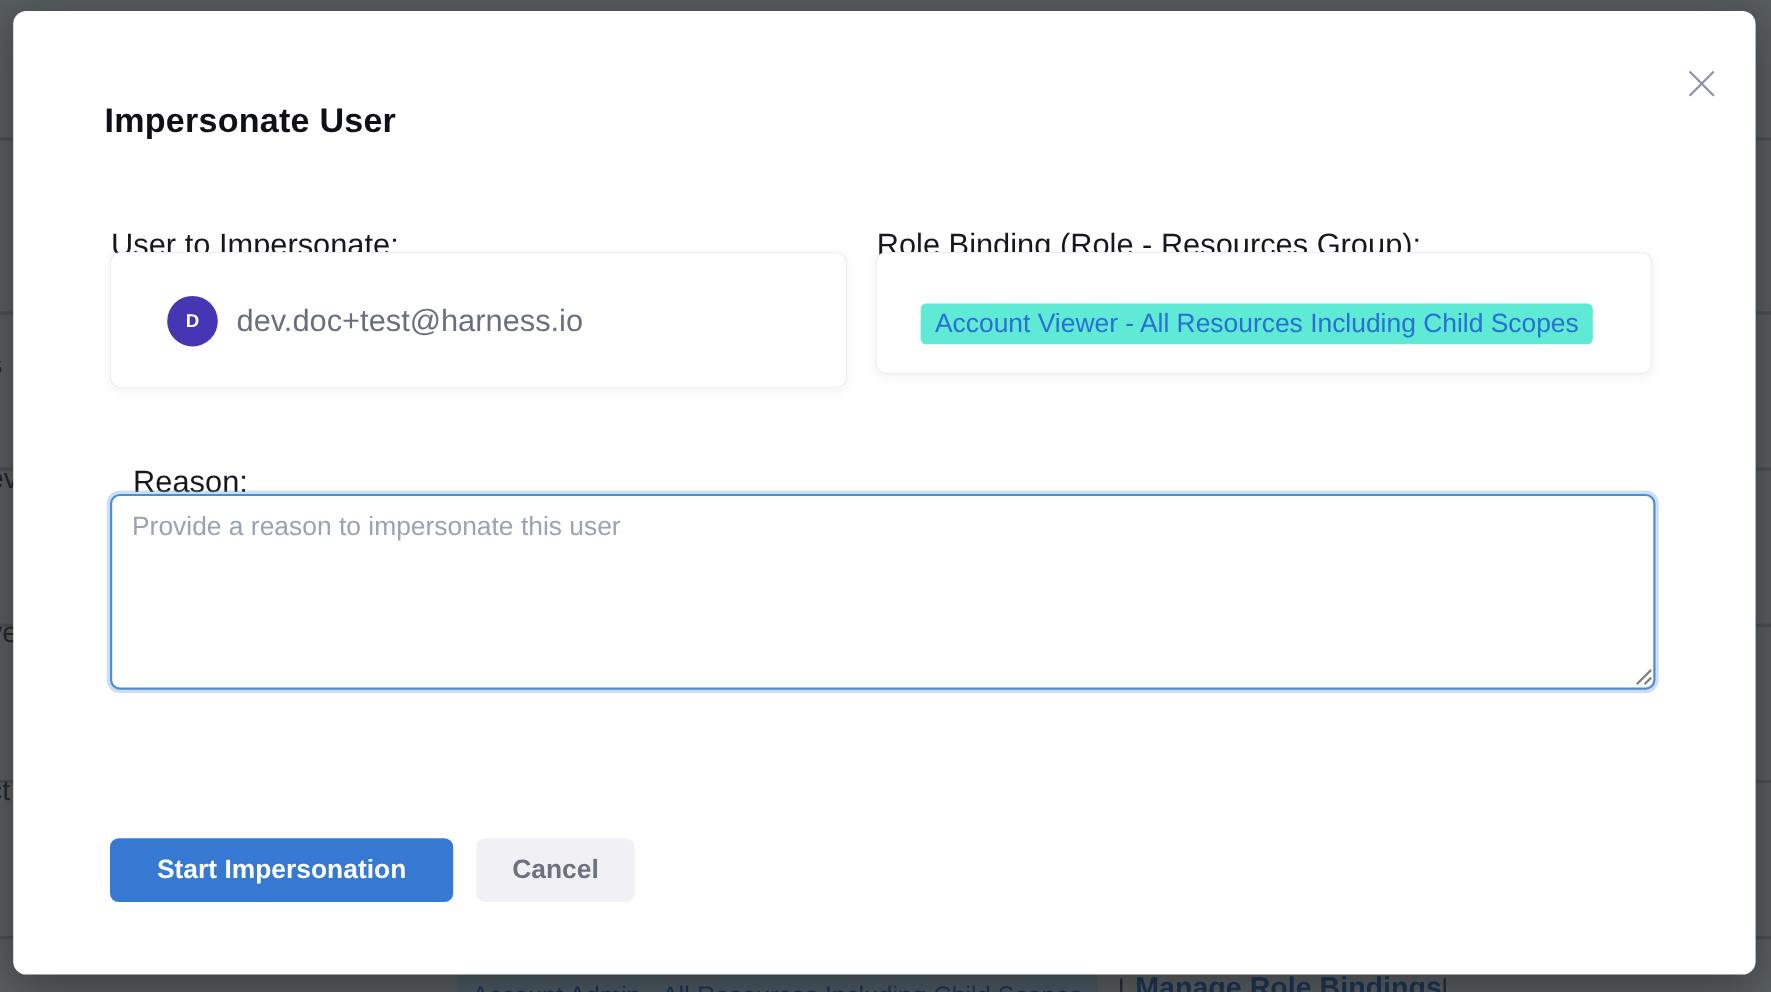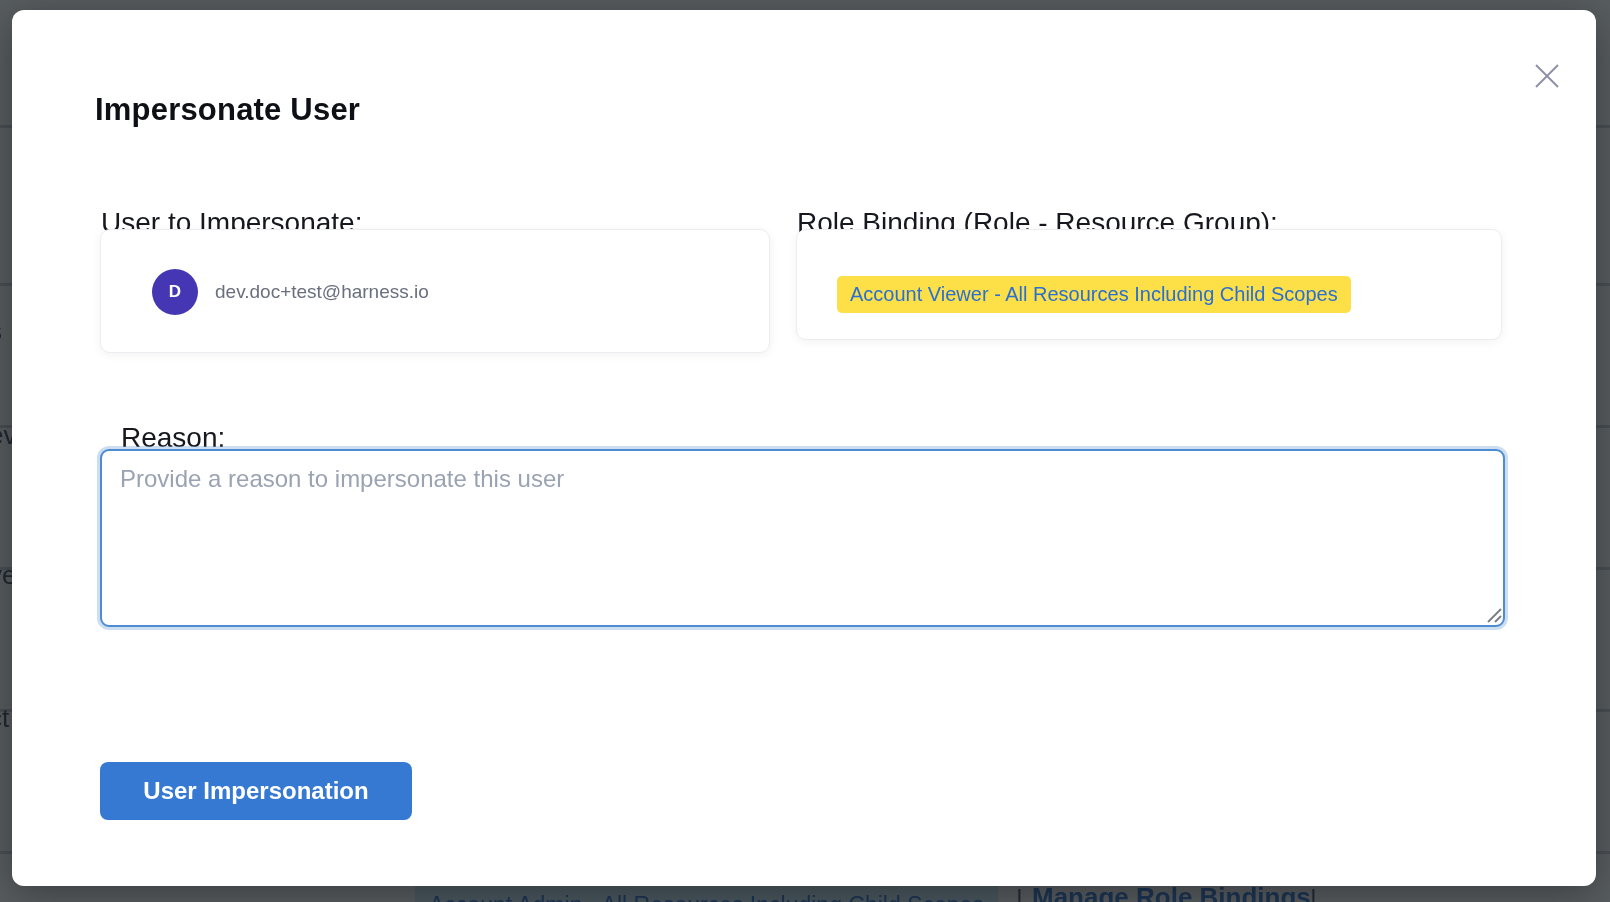--- a/index.html
+++ b/index.html
@@ -44,25 +44,25 @@
   .card { position:absolute; background:#fff; border:1px solid #ededf1;
           border-radius:10px; box-shadow:0 2px 10px rgba(40,41,61,0.06); }
   .card-user { left:88px; top:219px; width:670px; height:124px; }
   .card-role { left:784px; top:219px; width:706px; height:111px; }
 
   .user-row { position:absolute; left:51px; top:0; height:124px; display:flex;
               align-items:center; gap:17px; }
   .avatar { width:46px; height:46px; border-radius:50%; background:#4536b4;
             color:#fff; font-size:17px; font-weight:700; display:flex;
             align-items:center; justify-content:center; }
-  .user-email { font-size:19px; color:#696f7e; }
+  .user-email { font-size:28px; color:#696f7e; }
 
   .role-tag { position:absolute; left:40px; top:46px; height:37px; line-height:37px;
-              padding:0 13px; background:#fde047; border-radius:5px;
-              color:#2a6fd3; font-size:20px; white-space:nowrap; }
+              padding:0 13px; background:#5eead4; border-radius:5px;
+              color:#2a6fd3; font-size:24px; white-space:nowrap; }
 
   .reason-area { position:absolute; left:88px; top:439px; width:1405px; height:178px;
                  border:2.5px solid #4d8bd3; border-radius:9px; resize:none;
                  padding:14px 18px; font-family:"Liberation Sans", sans-serif;
                  font-size:24px; color:#4d7c0f; outline:none;
                  box-shadow:0 0 0 3px rgba(120,168,216,0.38); }
   .reason-area::placeholder { color:#9aa3b2; }
   .resize-handle { position:absolute; left:1470px; top:593px; width:20px; height:20px;
                    pointer-events:none; }
 
@@ -112,28 +112,29 @@
   <h1 class="modal-title">Impersonate User</h1>
 
   <div class="field-label label-user">User to Impersonate:</div>
   <div class="card card-user">
     <div class="user-row">
       <div class="avatar">D</div>
       <div class="user-email">dev.doc+test@harness.io</div>
     </div>
   </div>
 
-  <div class="field-label label-role">Role Binding (Role - Resource Group):</div>
+  <div class="field-label label-role">Role Binding (Role - Resources Group):</div>
   <div class="card card-role">
     <span class="role-tag">Account Viewer - All Resources Including Child Scopes</span>
   </div>
 
   <div class="field-label label-reason">Reason:</div>
   <textarea class="reason-area" placeholder="Provide a reason to impersonate this user" style=""></textarea>
   <span class="resize-handle">
     <svg width="20" height="20" viewBox="0 0 20 20">
       <line x1="6" y1="19" x2="19" y2="6" stroke="#7a7e86" stroke-width="2"></line>
       <line x1="13" y1="19" x2="19" y2="13" stroke="#7a7e86" stroke-width="2"></line>
     </svg>
   </span>
 
-  <button class="btn btn-primary">User Impersonation</button>
+  <button class="btn btn-primary">Start Impersonation</button>
+  <button class="btn btn-secondary">Cancel</button>
 </div>
 
 </body></html>

